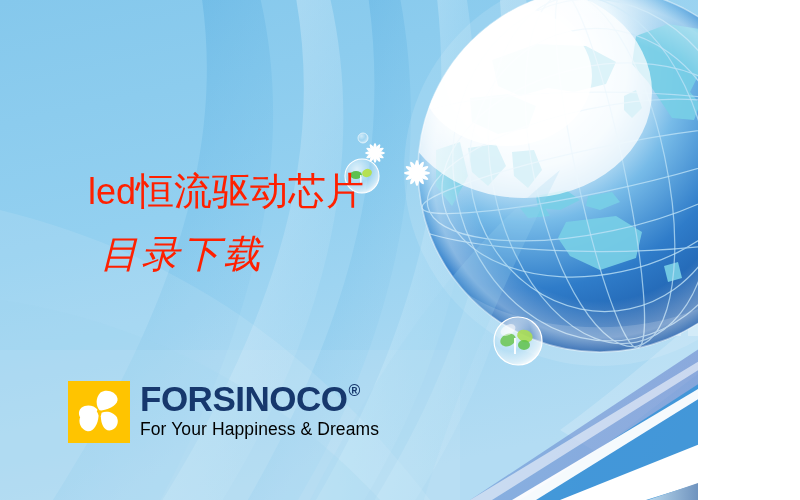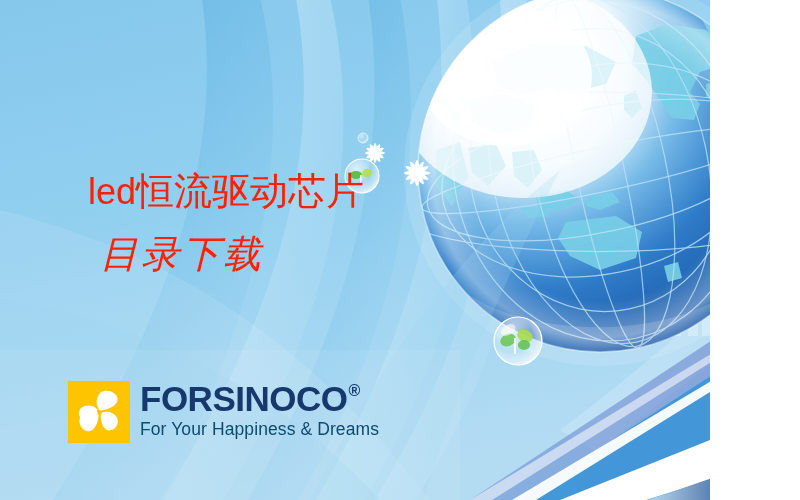--- a/index.html
+++ b/index.html
@@ -7,21 +7,20 @@
     padding: 0;
     background: #ffffff;
   }
   #stage {
     position: relative;
     width: 698px;
     height: 500px;
     overflow: hidden;
     font-family: "Liberation Sans", sans-serif;
     background: #8ecbef;
-    padding-left: 12px;
   }
   #bg-svg {
     position: absolute;
     inset: 0;
     width: 800px;
     height: 500px;
     display: block;
   }
 
   
@@ -82,21 +81,21 @@
     display: flex;
     align-items: flex-start;
   }
   .logo-reg {
     font-size: 16px;
     line-height: 16px;
     margin-top: 2px;
     margin-left: 1px;
   }
   .logo-tagline {
-    color: #0c4a6e;
+    color: #000000;
     font-family: "Liberation Sans", sans-serif;
     font-size: 17.5px;
     line-height: 22px;
     margin-top: 1px;
     white-space: nowrap;
     letter-spacing: 0.1px;
   }
 </style>
 </head>
 <body>

